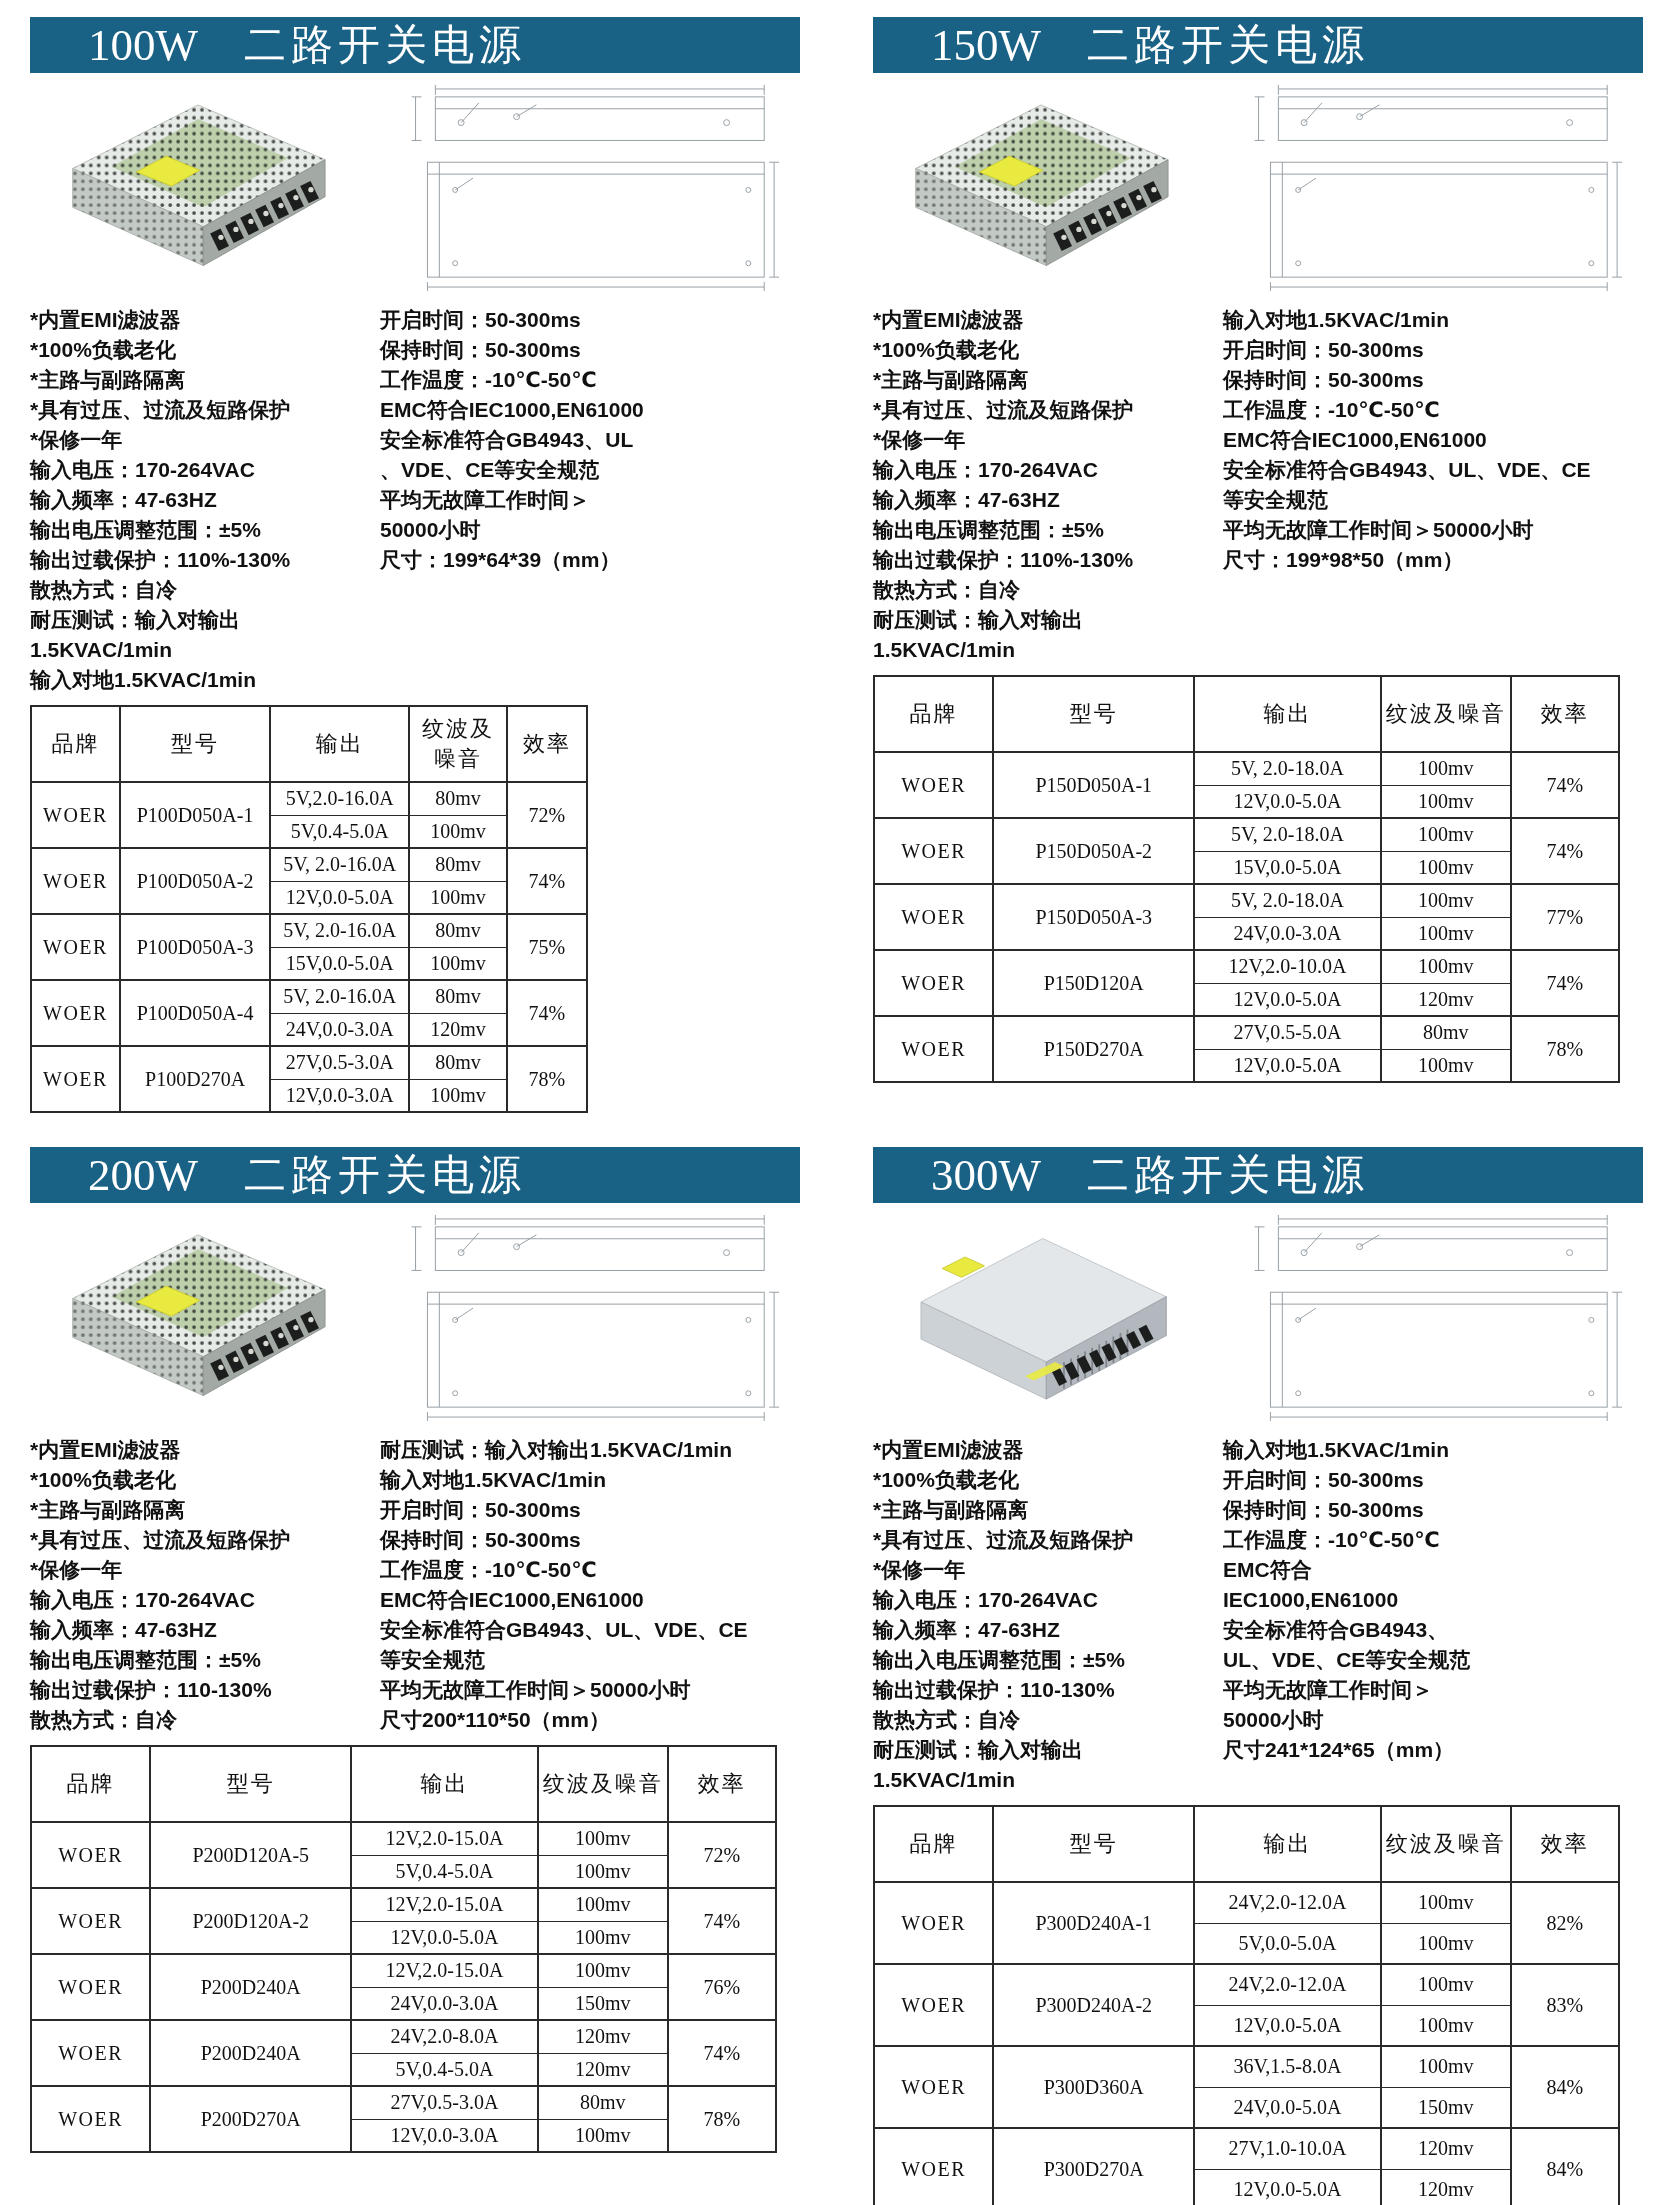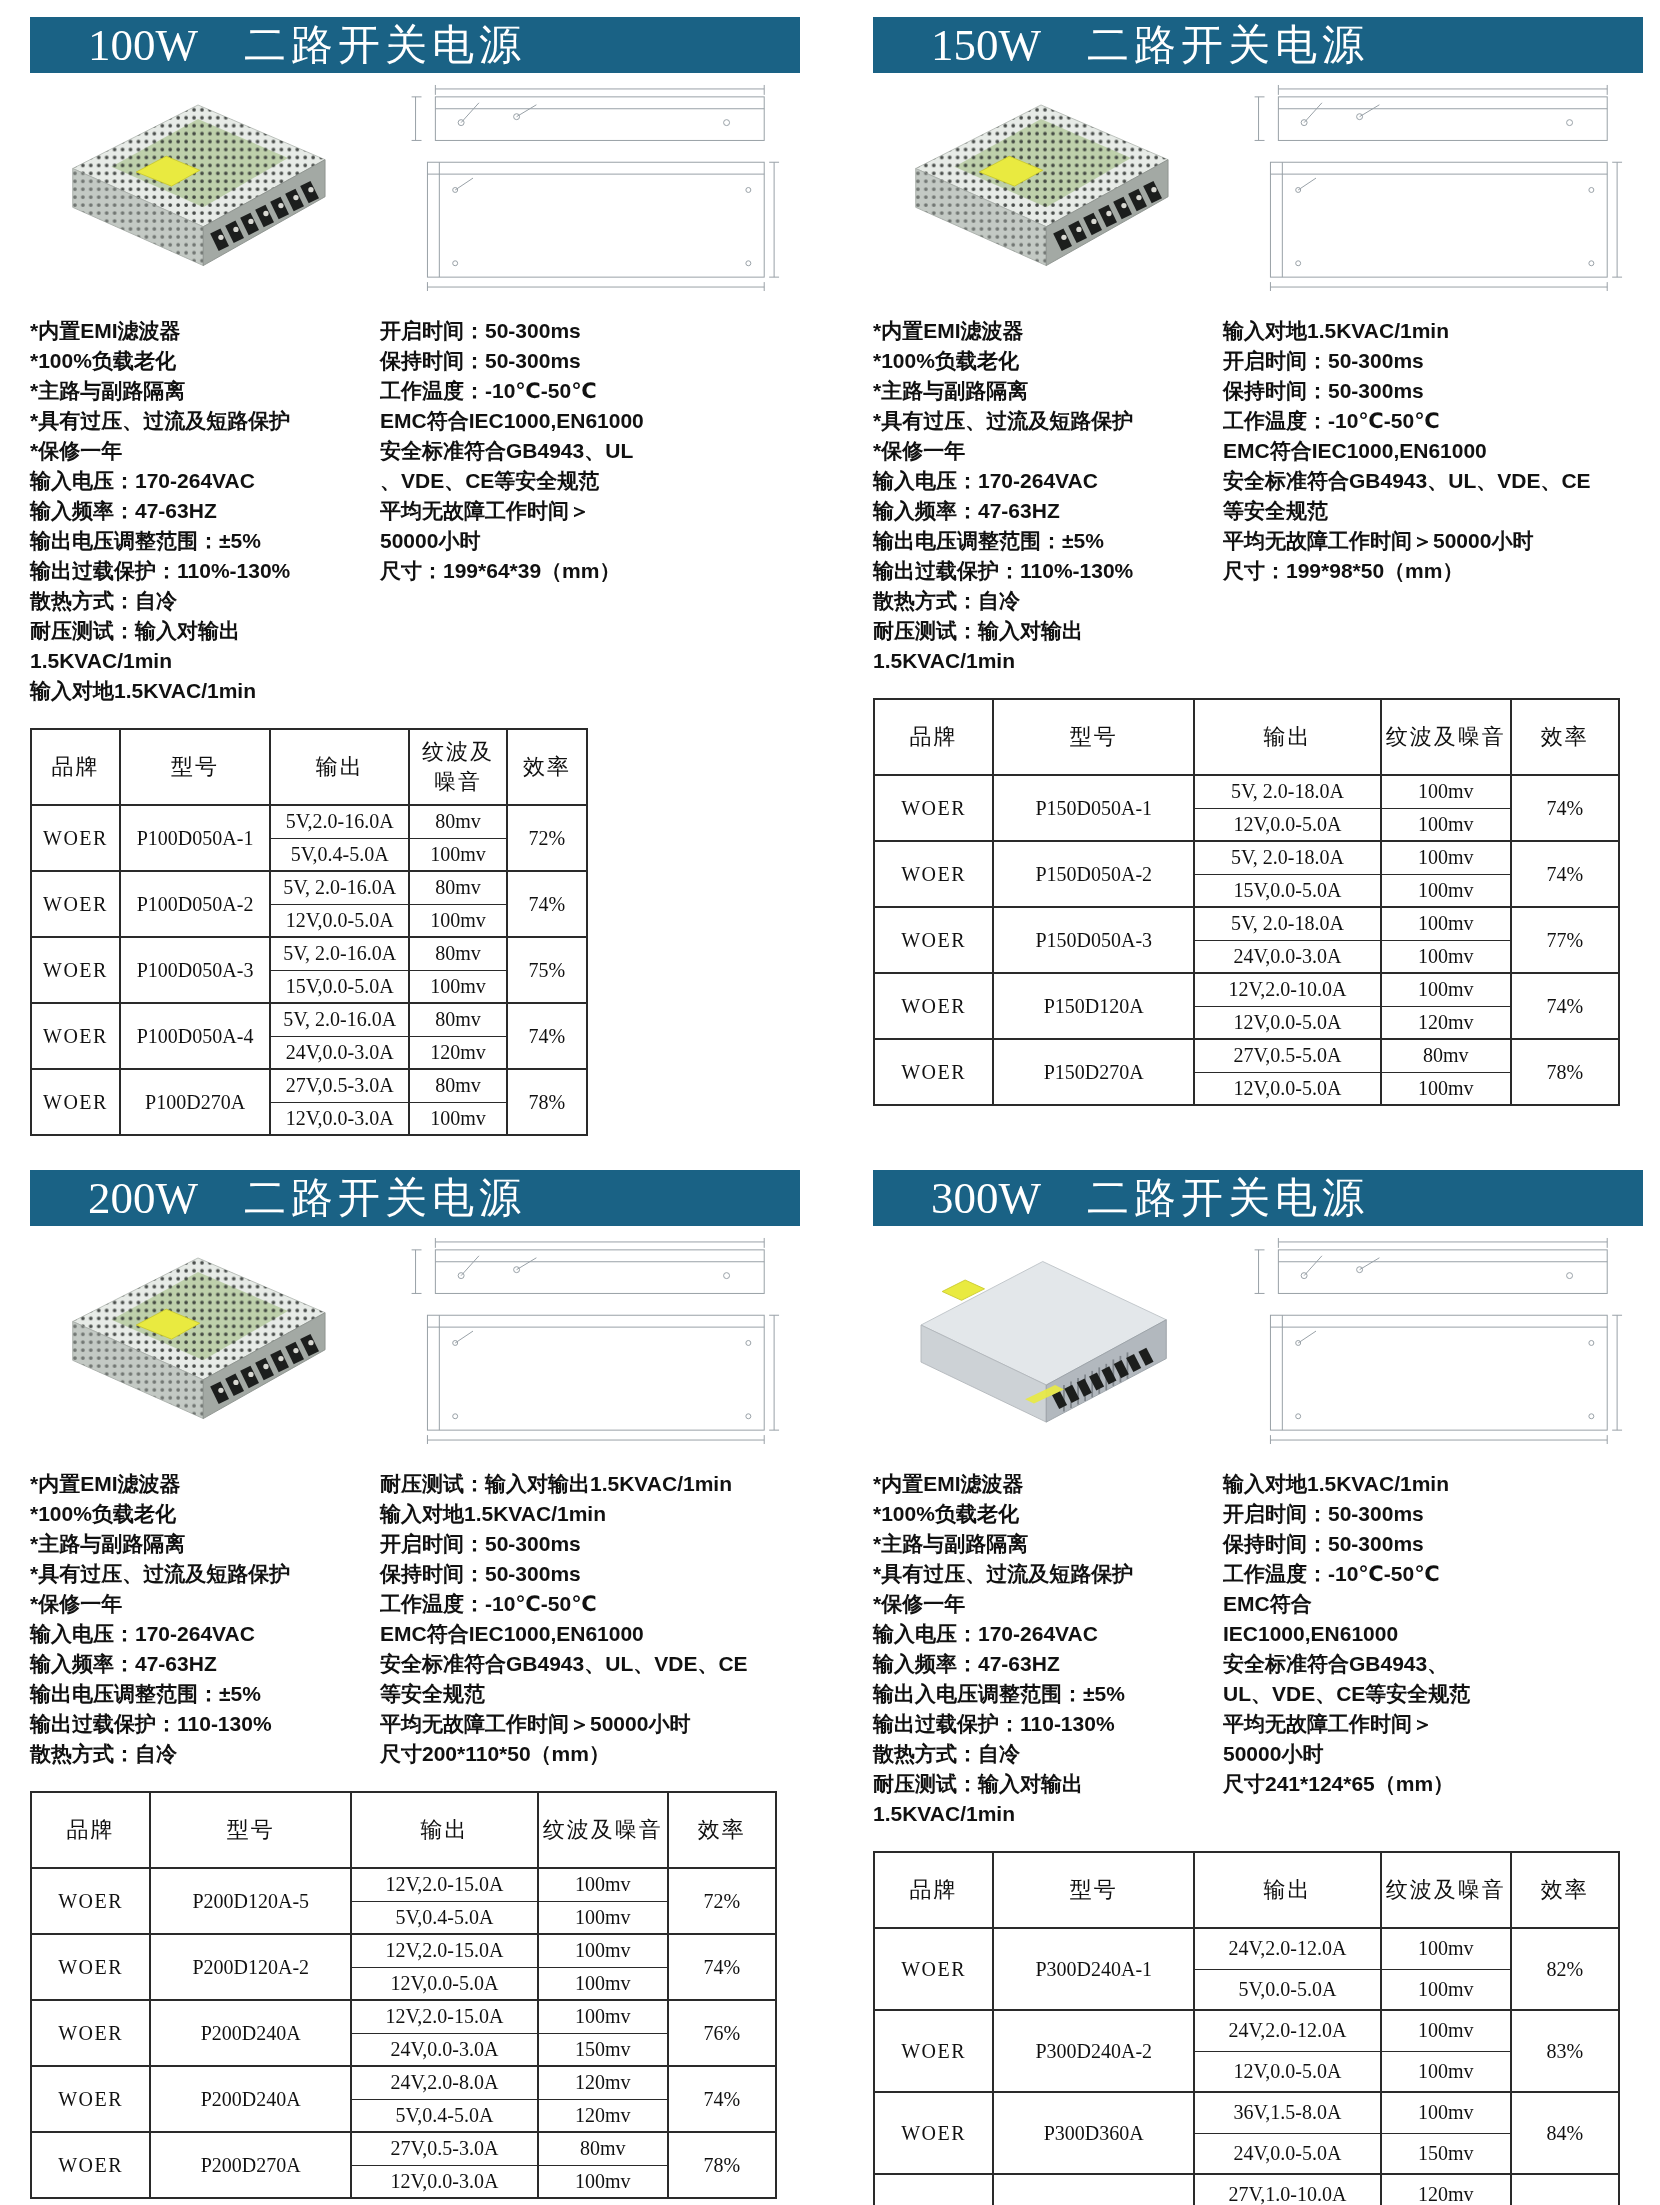--- a/index.html
+++ b/index.html
@@ -20,25 +20,25 @@
   .hdr{height:56px;background:var(--header-bg);color:var(--header-text);
        display:flex;align-items:center;padding-left:58px;gap:46px;
        font-family:"Liberation Serif","DejaVu Serif",serif;}
   .pw{font-size:45px;}
   .tt{font-size:42px;letter-spacing:5px;}
   .media{display:flex;align-items:flex-start;height:222px;margin-top:8px;}
   .photo{width:322px;flex:none;padding-left:18px;}
   .photo svg{display:block;width:300px;height:205px;}
   .drawing{flex:1;padding:2px 4px 0 8px;}
   .drawing svg{display:block;width:100%;height:208px;}
-  .specs{display:flex;margin-top:13px;font-weight:600;font-size:21px;line-height:30px;}
+  .specs{display:flex;margin-top:2px;font-weight:600;font-size:21px;line-height:30px;}
   .specs ul{list-style:none;margin:0;padding:0;}
   .sl{width:350px;flex:none;}
   .sr{flex:1;}
-  table.tbl{border-collapse:collapse;margin-top:22px;width:97%;table-layout:fixed;}
+  table.tbl{border-collapse:collapse;margin-top:10px;width:97%;table-layout:fixed;}
   table.tbl[data-size="narrow"]{width:72.5%;}
   .tbl th,.tbl td{border:2px solid var(--border-dark);text-align:center;padding:0 2px;}
   .tbl th{height:76px;font-family:"Liberation Serif","DejaVu Serif",serif;
           font-size:22px;font-weight:400;letter-spacing:2px;}
   .tbl td{height:33px;font-family:"Liberation Serif","DejaVu Serif",serif;font-size:20px;}
   .quad[data-variant="enclosed"] .tbl td{height:41px;}
   .c0{width:16%}.c1{width:27%}.c2{width:25%}.c3{width:17.5%}.c4{width:14.5%}
   .r1 .out,.r1 .rip{border-bottom-width:1px;}
   .r2 .out,.r2 .rip{border-top-width:1px;}
   .brand{letter-spacing:1.5px;}

